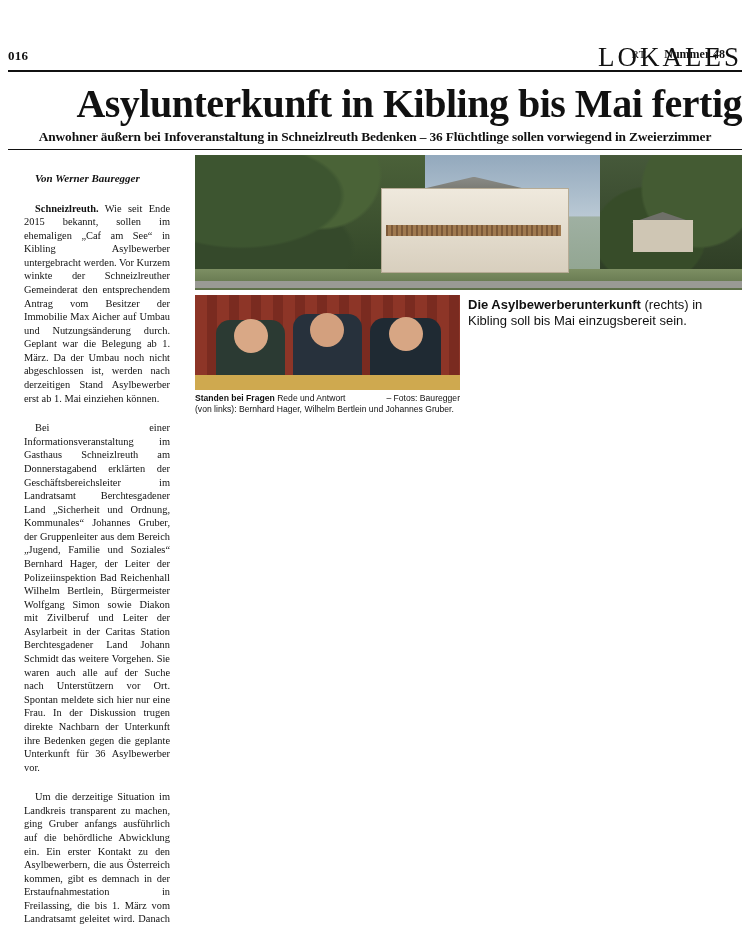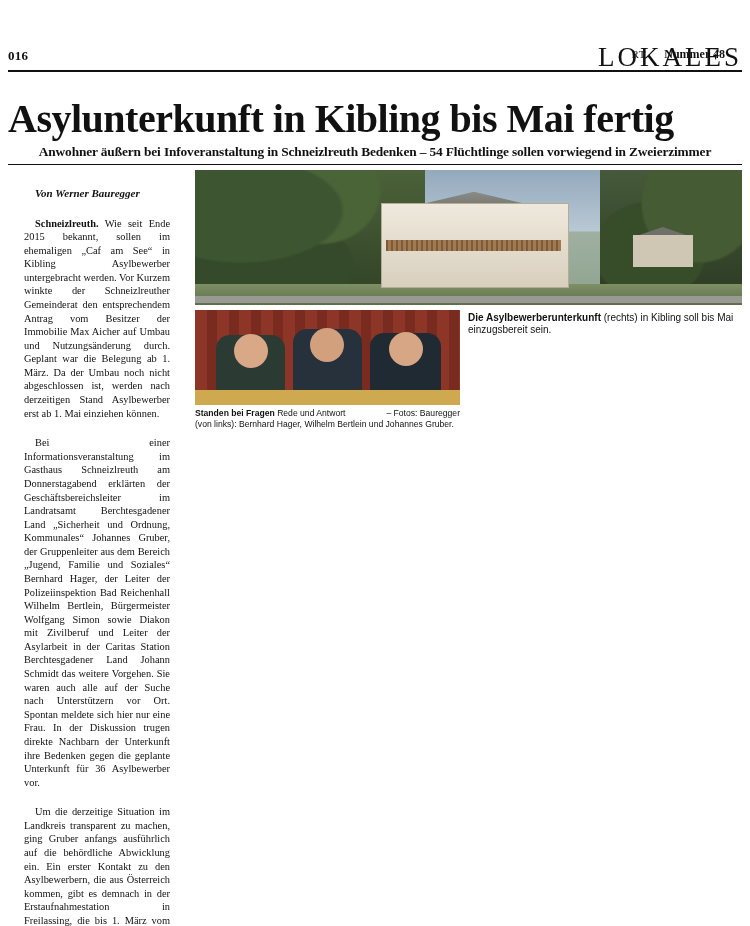--- a/index.html
+++ b/index.html
@@ -16,22 +16,22 @@
   
   .masthead{position:relative;height:34px;margin-top:36px;}
   .mh-left{position:absolute;left:0;top:12px;font-size:13px;font-weight:bold;letter-spacing:.3px;}
   .mh-center{position:absolute;left:0;right:0;top:6px;text-align:right;font-size:27px;letter-spacing:3px;font-weight:normal;}
   .mh-rt{position:absolute;right:96px;top:12px;font-size:11px;font-weight:normal;letter-spacing:.5px;}
   .mh-num{position:absolute;right:17px;top:11px;font-size:12px;font-weight:bold;}
   .rule-thick{border-top:2px solid #111;margin-top:0;}
 
   
   .headline{
-    text-align:left;font-size:40px;line-height:1.02;font-weight:bold;
-    margin:27px 0 4px 0;letter-spacing:-.5px;
+    text-align:right;font-size:40px;line-height:1.02;font-weight:bold;
+    margin:12px 0 4px 0;letter-spacing:-.5px;
   }
   .subhead{
     text-align:center;font-size:13.4px;font-weight:bold;line-height:1.15;
     margin:0 0 5px 0;letter-spacing:-.15px;
   }
   .rule-under-sub{border-top:1px solid #111;margin-bottom:5px;}
 
   
   .body-grid{
     position:relative;
@@ -46,21 +46,21 @@
 
   
   .media{position:relative;}
   .photo-top{
     position:relative;width:100%;height:135px;overflow:hidden;
     background:linear-gradient(#7e9bb8,#a9bfd2);
   }
   .photo-row{display:grid;grid-template-columns:265px 1fr;column-gap:8px;margin-top:5px;}
   .photo-people{position:relative;width:100%;height:95px;overflow:hidden;background:#6b3b2e;}
   .caption-right{
-    font-family:"Liberation Sans", sans-serif;font-size:10px;line-height:1.2;
+    font-family:"Liberation Sans", sans-serif;font-size:13px;line-height:1.2;
     text-align:left;padding-top:2px;
   }
   .caption-right b{font-weight:bold;}
   .caption-people{
     font-family:"Liberation Sans", sans-serif;font-size:8.6px;line-height:1.22;
     margin-top:3px;position:relative;
   }
   .caption-people b{font-weight:bold;}
   .credit{float:right;margin-left:40px;}
 
@@ -118,21 +118,21 @@
 
   <div class="masthead">
     <div class="mh-left">016</div>
     <div class="mh-center">LOKALES</div>
     <div class="mh-rt">RT</div>
     <div class="mh-num">Nummer 48</div>
   </div>
   <div class="rule-thick"></div>
 
   <h1 class="headline">Asylunterkunft in Kibling bis Mai fertig</h1>
-  <div class="subhead">Anwohner äußern bei Infoveranstaltung in Schneizlreuth Bedenken – 54 Flüchtlinge sollen vorwiegend in Zweierzimmer</div>
+  <div class="subhead">Anwohner äußern bei Infoveranstaltung in Schneizlreuth Bedenken – 36 Flüchtlinge sollen vorwiegend in Zweierzimmer</div>
   <div class="rule-under-sub"></div>
 
   <div class="body-grid">
 
     <div class="col">
       <p class="byline">Von Werner Bauregger</p>
       <p><span class="dateline">Schneizlreuth.</span><span> Wie seit Ende 2015 bekannt, sollen im ehemaligen „Caf am See“ in Kibling Asylbewerber untergebracht werden. Vor Kurzem winkte der Schneizlreuther Gemeinderat den entsprechendem Antrag vom Besitzer der Immobilie Max Aicher auf Umbau und Nutzungsänderung durch. Geplant war die Belegung ab 1. März. Da der Umbau noch nicht abgeschlossen ist, werden nach derzeitigen Stand Asylbewerber erst ab 1. Mai einziehen können.</span></p>
       <p>Bei einer Informationsveranstaltung im Gasthaus Schneizlreuth am Donnerstagabend erklärten der Geschäftsbereichsleiter im Landratsamt Berchtesgadener Land „Sicherheit und Ordnung, Kommunales“ Johannes Gruber, der Gruppenleiter aus dem Bereich „Jugend, Familie und Soziales“ Bernhard Hager, der Leiter der Polizeiinspektion Bad Reichenhall Wilhelm Bertlein, Bürgermeister Wolfgang Simon sowie Diakon mit Zivilberuf und Leiter der Asylarbeit in der Caritas Station Berchtesgadener Land Johann Schmidt das weitere Vorgehen. Sie waren auch alle auf der Suche nach Unterstützern vor Ort. Spontan meldete sich hier nur eine Frau. In der Diskussion trugen direkte Nachbarn der Unterkunft ihre Bedenken gegen die geplante Unterkunft für 36 Asylbewerber vor.</p>
       <p>Um die derzeitige Situation im Landkreis transparent zu machen, ging Gruber anfangs ausführlich auf die behördliche Abwicklung ein. Ein erster Kontakt zu den Asylbewerbern, die aus Österreich kommen, gibt es demnach in der Erstaufnahmestation in Freilassing, die bis 1. März vom Landratsamt geleitet wird. Danach übernimmt die Leitung das Bundesamt für Migration und Flüchtlinge (BAMF). Nach der Erfassung und einer medizinischen Untersuchung werden die Asylbewerber in die Erstaufnahmeeinrichtungen in München oder eine andere im Bundesgebiet gebracht. Die Verteilung von dort auf die Bundesländer und weiter auf die Kommunen erfolgt, abhängig von der wirtschaftlichen Leistungsfähigkeit und der Bevölkerungszahl, nach dem sogenannten „Königsberger Schlüssel“. Bayern muss so 15,3 Prozent der Asylbewerber aufnehmen.</p>
       <p>Wegen des anhaltenden Flüchtlingsstromes hat der Landkreis BGL für die erste Jahreshälfte 2016 eine Aufnahmeverpflichtung von 1750 Personen. Pro-Wochen werden zurzeit etwa 30 Personen zugeteilt. Nach dem Landkreisschlüssel müsste die Gemeinde Schneizlreuth aktuell 15 Schutzsuchende aufnehmen.</p>

